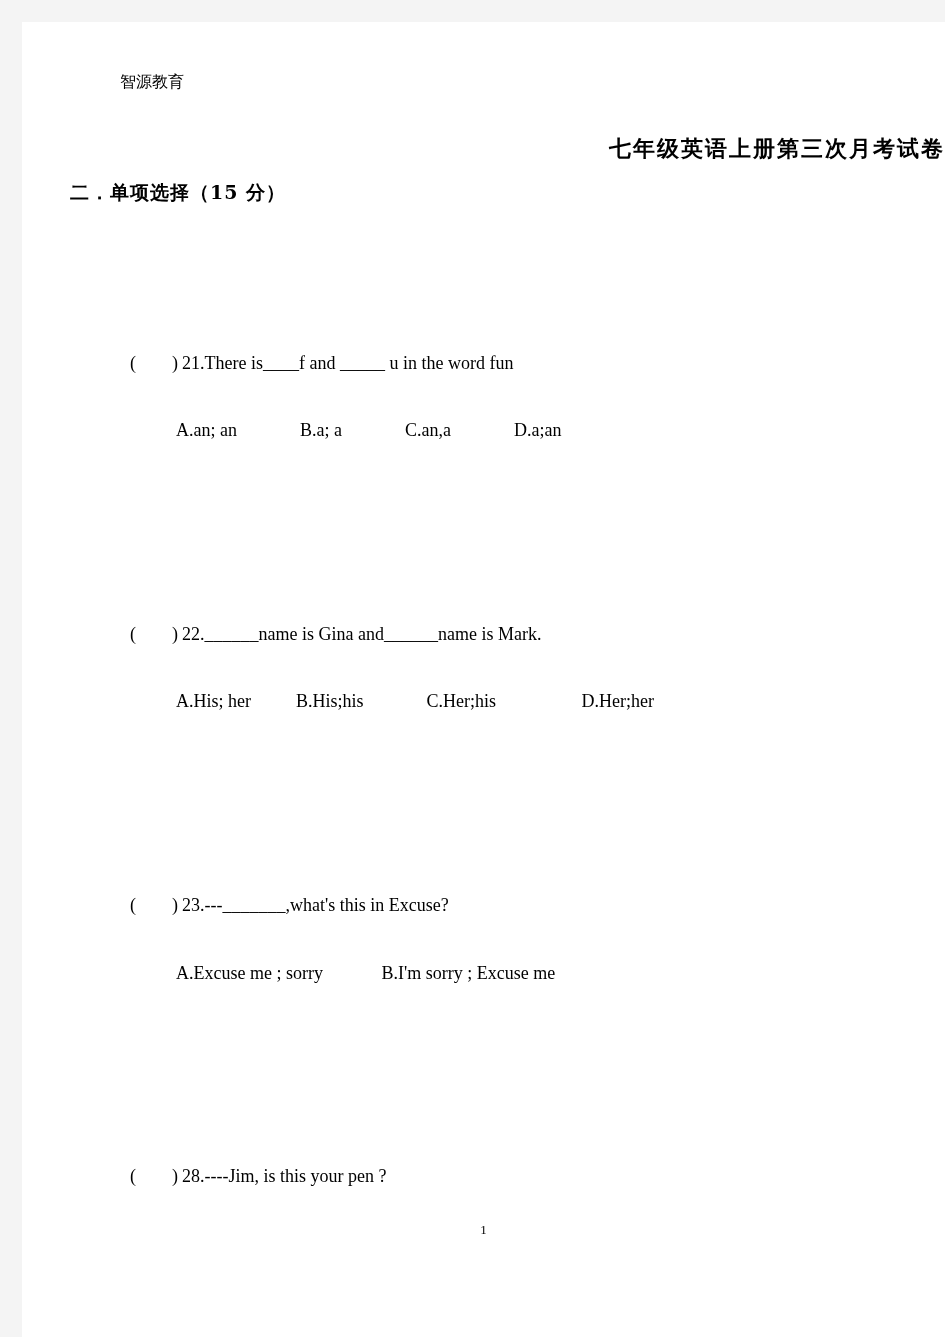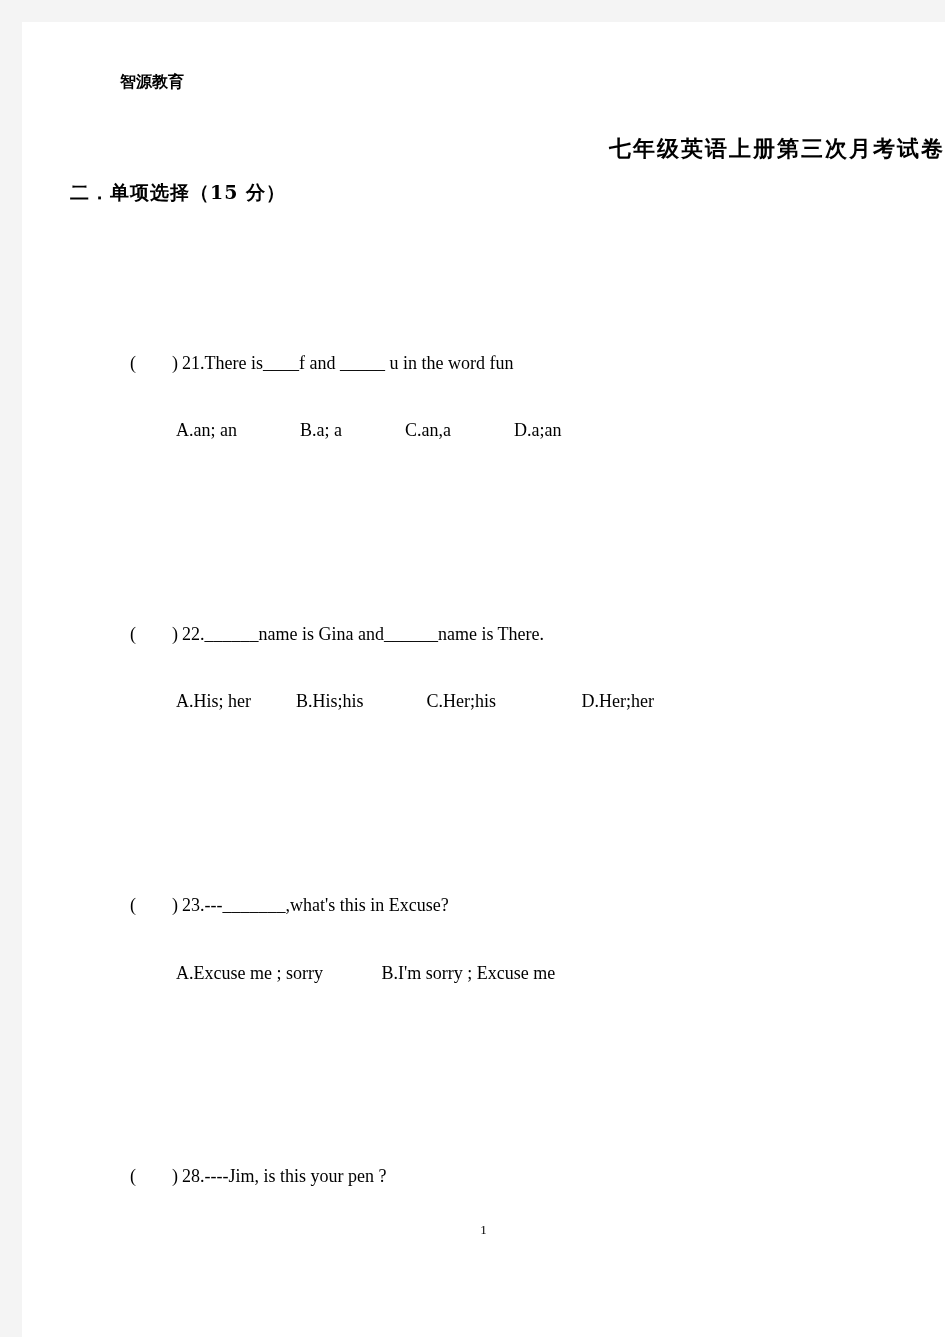--- a/index.html
+++ b/index.html
@@ -28,21 +28,21 @@
     width: 100%;
     height: 100%;
   }
 
   
   .logo {
     position: absolute;
     left: 98px;
     top: 50px;
     font-family: "DejaVu Sans", "Liberation Sans", sans-serif;
-    font-weight: bold;
+    font-weight: normal;
     font-size: 16px;
     color: #000;
     letter-spacing: 0px;
   }
 
   
   .doc-title {
     position: absolute;
     left: 0;
     top: 112px;
@@ -127,21 +127,21 @@
       <div class="qblock">
 
         
         <div class="qline">
           <span class="stem"><span class="paren">(        )</span><span>21.</span><span>There is____f and _____ u in the word fun</span></span>
           <span class="opts"><span class="indent-b"></span><span>A.an; an              B.a; a              C.an,a              D.a;an</span></span>
         </div>
 
         
         <div class="qline">
-          <span class="stem"><span class="paren">(        )</span><span>22.</span><span>______name is Gina and______name is There.</span></span>
+          <span class="stem"><span class="paren">(        )</span><span>22.</span><span>______name is Gina and______name is Mark.</span></span>
           <span class="opts"><span class="indent-b"></span><span>A.His; her          B.His;his              C.Her;his                   D.Her;her</span></span>
         </div>
 
         
         <div class="qline">
           <span class="stem"><span class="paren">(        )</span><span>23.</span><span>---_______,what's this in Excuse?</span></span>
           <span class="opts"><span class="indent-b"></span><span>A.Excuse me ; sorry             B.I'm sorry ; Excuse me</span></span>
         </div>
 
         

